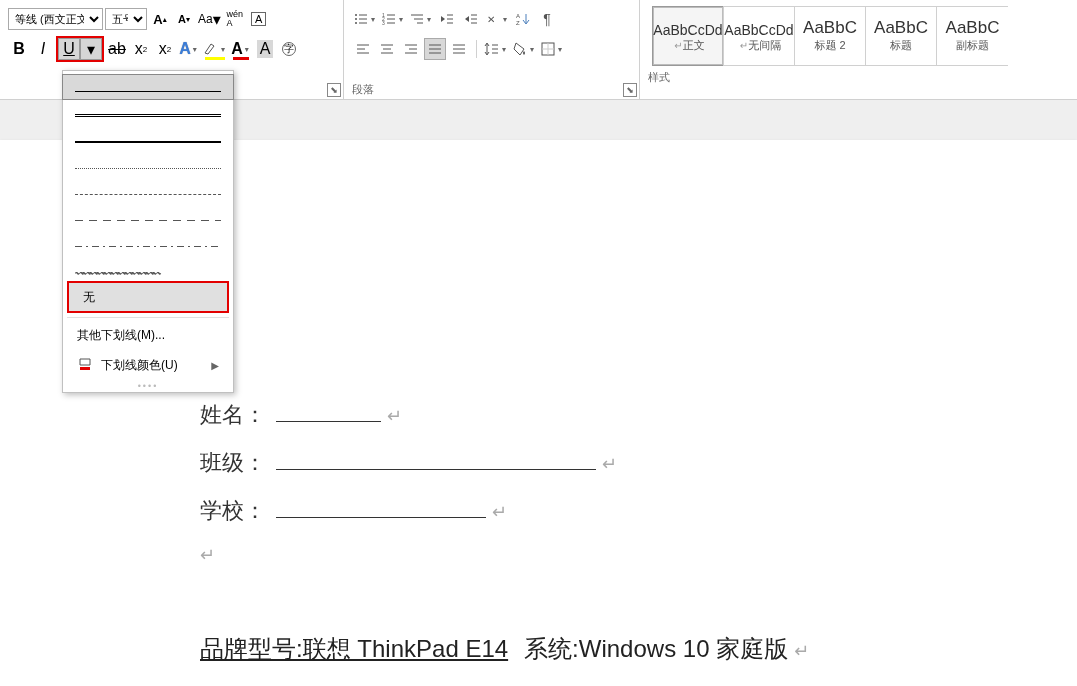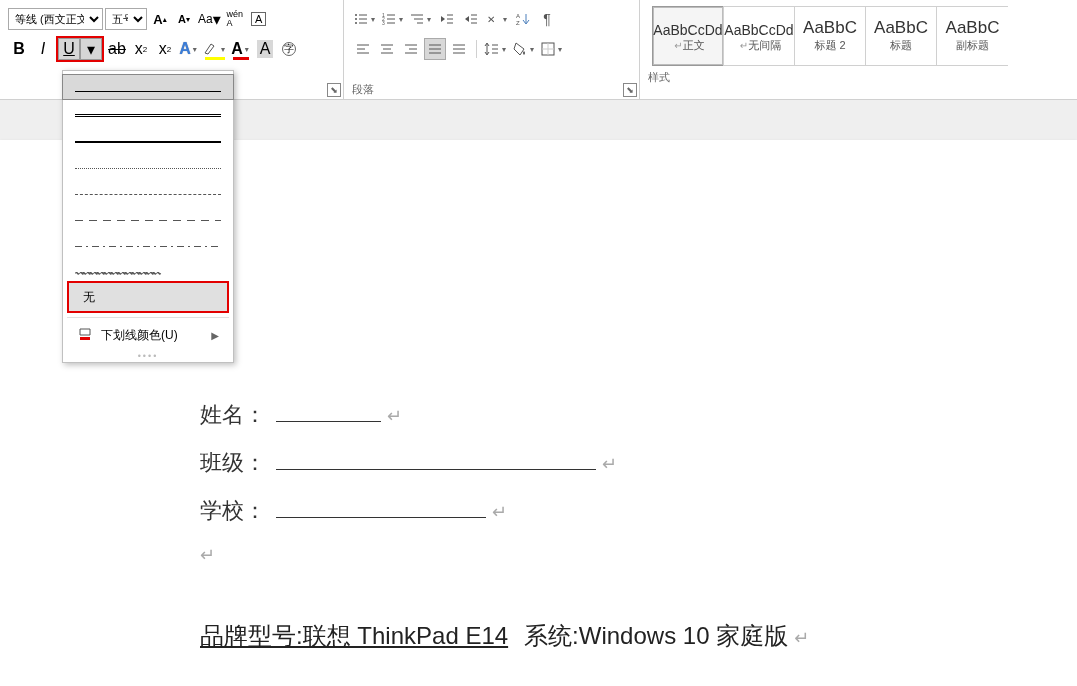--- a/index.html
+++ b/index.html
@@ -58,21 +58,21 @@
 .sub-arrow { margin-left: auto; color: #666; font-size: 10px; }
 .resize-grip { text-align: center; color: #bbb; font-size: 9px; padding: 1px 0; letter-spacing: 2px; cursor: s-resize; }
 
 .arrow-annot { position: absolute; left: 76px; top: 73px; width: 4px; height: 190px; background: #e30000; z-index: 99; }
 .arrow-annot::after { content: ""; position: absolute; bottom: -12px; left: -6px; width: 0; height: 0; border-left: 8px solid transparent; border-right: 8px solid transparent; border-top: 14px solid #e30000; }
 
 .doc-line { font-size: 22px; color: #333; height: 48px; display: flex; align-items: baseline; }
 .doc-label { font-family: Liberation Mono, monospace; }
 .underline-blank { display: inline-block; border-bottom: 1.5px solid #333; height: 20px; margin-left: 10px; }
 .return-sym { color: #aaa; font-size: 18px; margin-left: 6px; }
-.doc-big { font-size: 24px; color: #222; margin-top: 28px; }
+.doc-big { font-size: 24px; color: #222; margin-top: 41px; }
 .ul { text-decoration: underline; }
 
 .icon-color-strip { position: absolute; bottom: -1px; left: 2px; right: 2px; height: 3px; }
 
 </style>
 </head>
 <body>
 
 <div class="ribbon">
 
@@ -350,20 +350,23 @@
   <div class="line-option">
       <div class="line-sample wave"></div>
     </div>
   <div class="none-highlight">
     <div class="none-row">
         <span>无</span>
       </div>
   </div>
   <div class="menu-sep"></div>
   <div class="menu-item">
+      <span>其他下划线(M)...</span>
+    </div>
+  <div class="menu-item">
     <svg width="16" height="16">
         <path d="M3 2 L13 2 L13 8 L3 8 Z" fill="none" stroke="#555"></path>
         <rect x="3" y="10" width="10" height="3" fill="#e30000"></rect>
       </svg>
     <span>下划线颜色(U)</span>
     <span class="sub-arrow">▶</span>
   </div>
   <div class="resize-grip">••••</div>
 </div>
 

